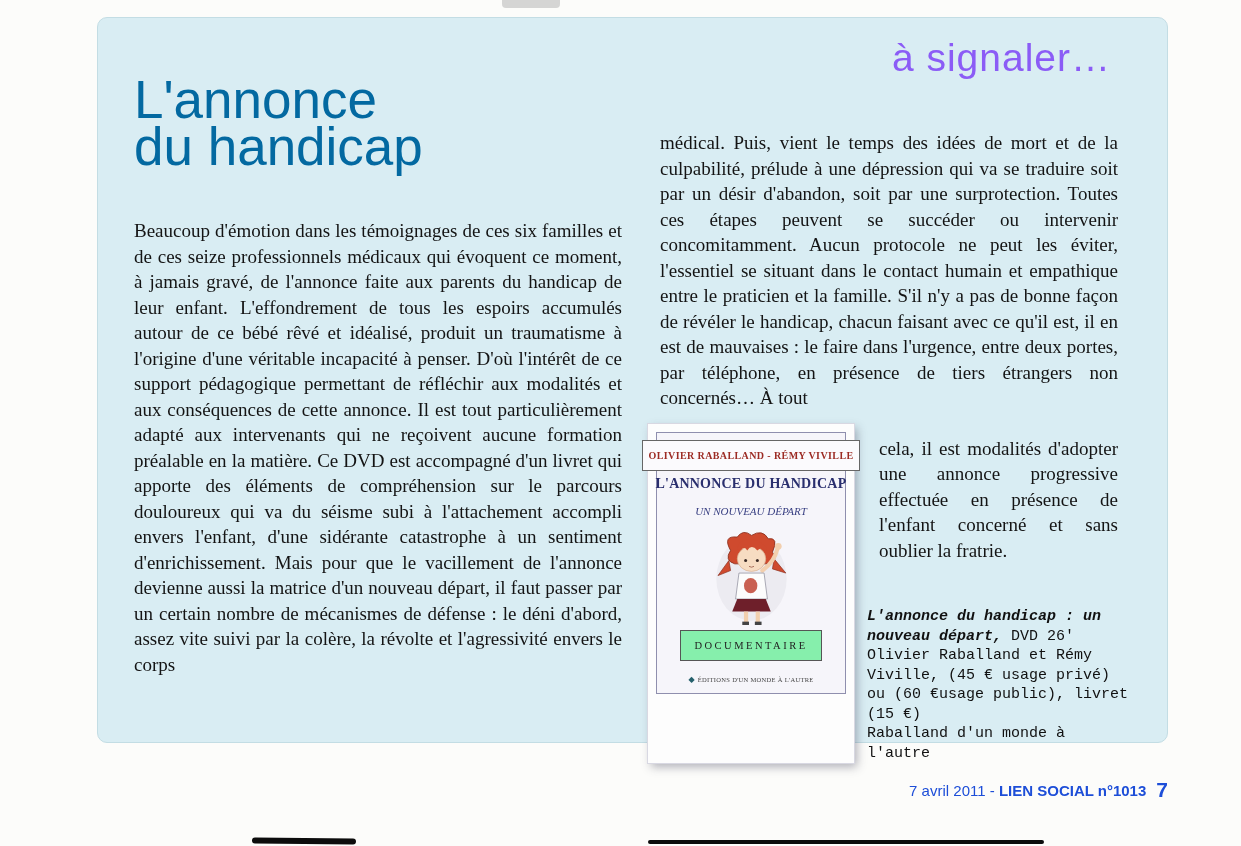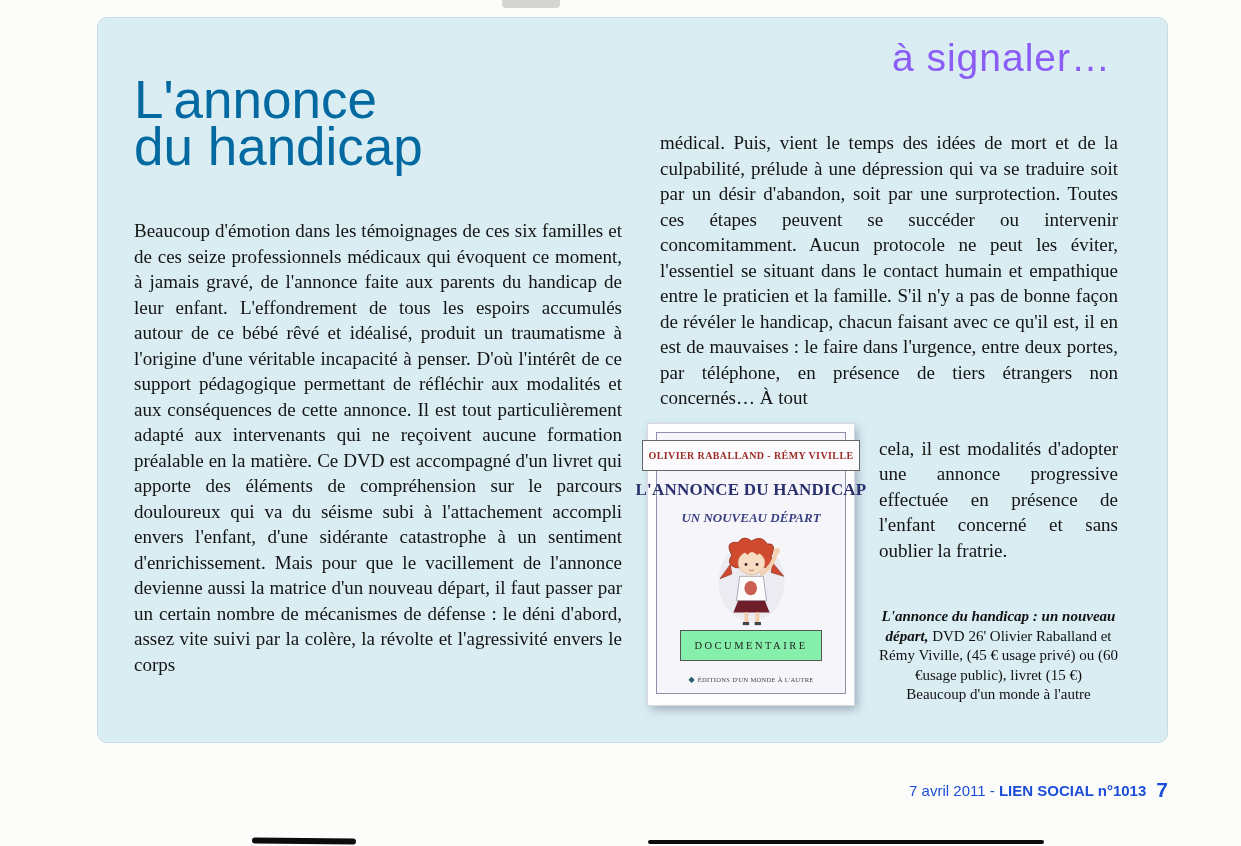--- a/index.html
+++ b/index.html
@@ -80,33 +80,32 @@
     border: 1px solid #666;
     color: #9c2b24;
     font-weight: 700;
     font-size: 10px;
     letter-spacing: .4px;
     padding: 2px 5px;
     white-space: nowrap;
     background: #fbfafd;
   }
   .dvd-title {
-    margin-top: 6px;
     font-family: "Liberation Serif", serif;
     font-weight: 700;
-    font-size: 17px;
+    font-size: 14px;
     letter-spacing: .2px;
     color: #2a2f6e;
     white-space: nowrap;
   }
   .dvd-subtitle {
     font-family: "Liberation Serif", serif;
     font-style: italic;
-    font-weight: 700;
-    font-size: 13px;
+    font-weight: 400;
+    font-size: 11px;
     color: #3a4183;
     margin-top: 2px;
     white-space: nowrap;
   }
   .dvd-art { margin: 3px 0 2px; }
   .dvd-genre {
     border: 1px solid #555;
     width: 140px;
     text-align: center;
     font-family: "Liberation Serif", serif;
@@ -122,25 +121,25 @@
     color: #444;
     letter-spacing: .3px;
     display: flex;
     align-items: center;
     gap: 3px;
   }
   .pub-diamond { font-size: 8px; color: #26606c; line-height: 1; }
   .side-col { margin-left: 13px; flex: 1; min-width: 0; }
   .caption {
     margin-top: 44px;
-    font-family: Liberation Serif, serif;
+    font-family: Liberation Mono, monospace;
     font-size: 15px;
     line-height: 19.5px;
     color: #111;
-    text-align: center;
+    text-align: left;
   }
   .cap-bold { font-weight: 700; font-style: italic; }
   .footer {
     position: absolute;
     right: 73px;
     top: 778px;
     font-size: 15px;
     color: #1d4ed8;
     white-space: nowrap;
   }
@@ -201,21 +200,21 @@
               <span class="pub-diamond">◆</span>
               <span>ÉDITIONS D'UN MONDE À L'AUTRE</span>
             </div>
           </div>
         </figure>
 
         <div class="side-col">
           <p class="body-p">cela, il est modalités d'adopter une annonce progressive effectuée en présence de l'enfant concerné et sans oublier la fratrie.</p>
           <div class="caption">
             <span class="cap-bold">L'annonce du handicap : un nouveau départ,</span><span> DVD 26' Olivier Raballand et Rémy Viville, (45 € usage privé) ou (60 €usage public), livret (15 €)</span>
-            <div>Beaucoup d'un monde à l'autre</div>
+            <div>Raballand d'un monde à l'autre</div>
           </div>
         </div>
 
       </div>
     </div>
 
   </section>
 
   <div class="footer"><span>7 avril 2011 - </span><span class="f-bold">LIEN SOCIAL n°1013</span><span class="f-page">7</span></div>
 

